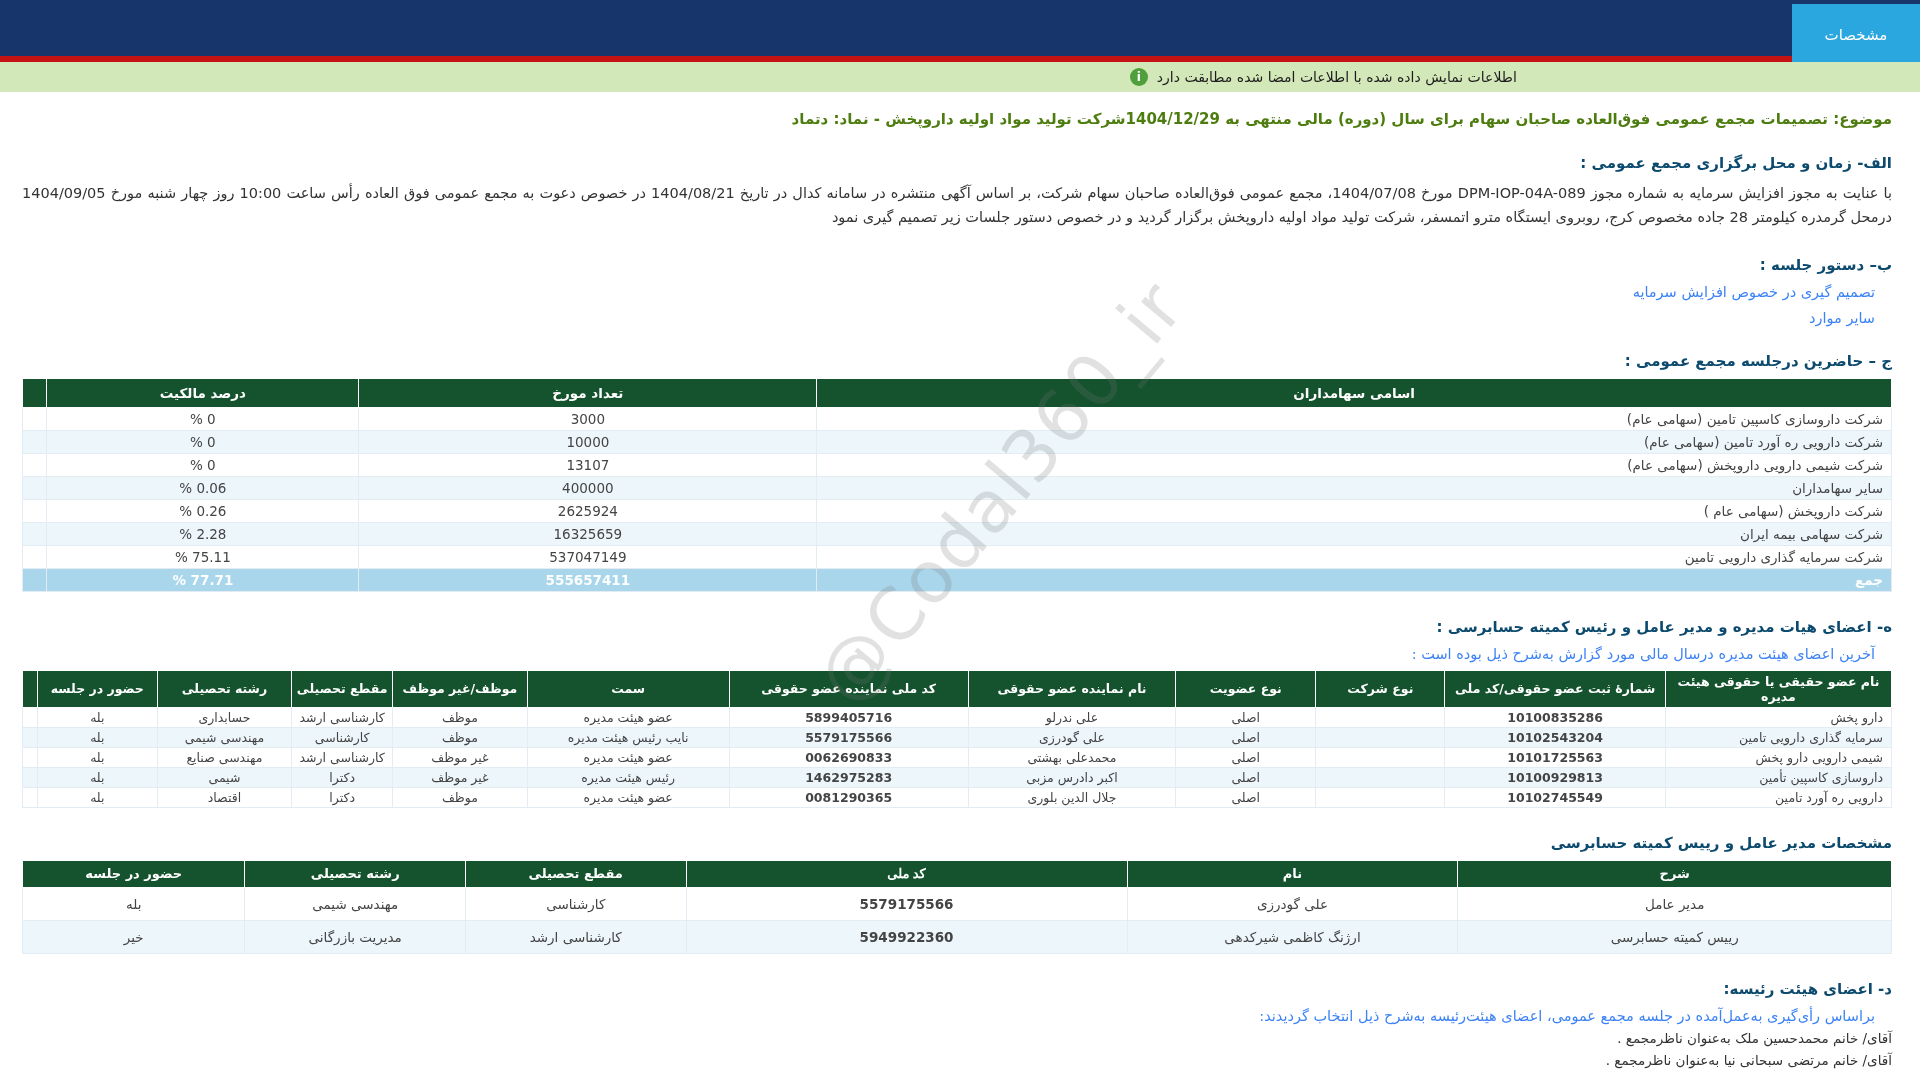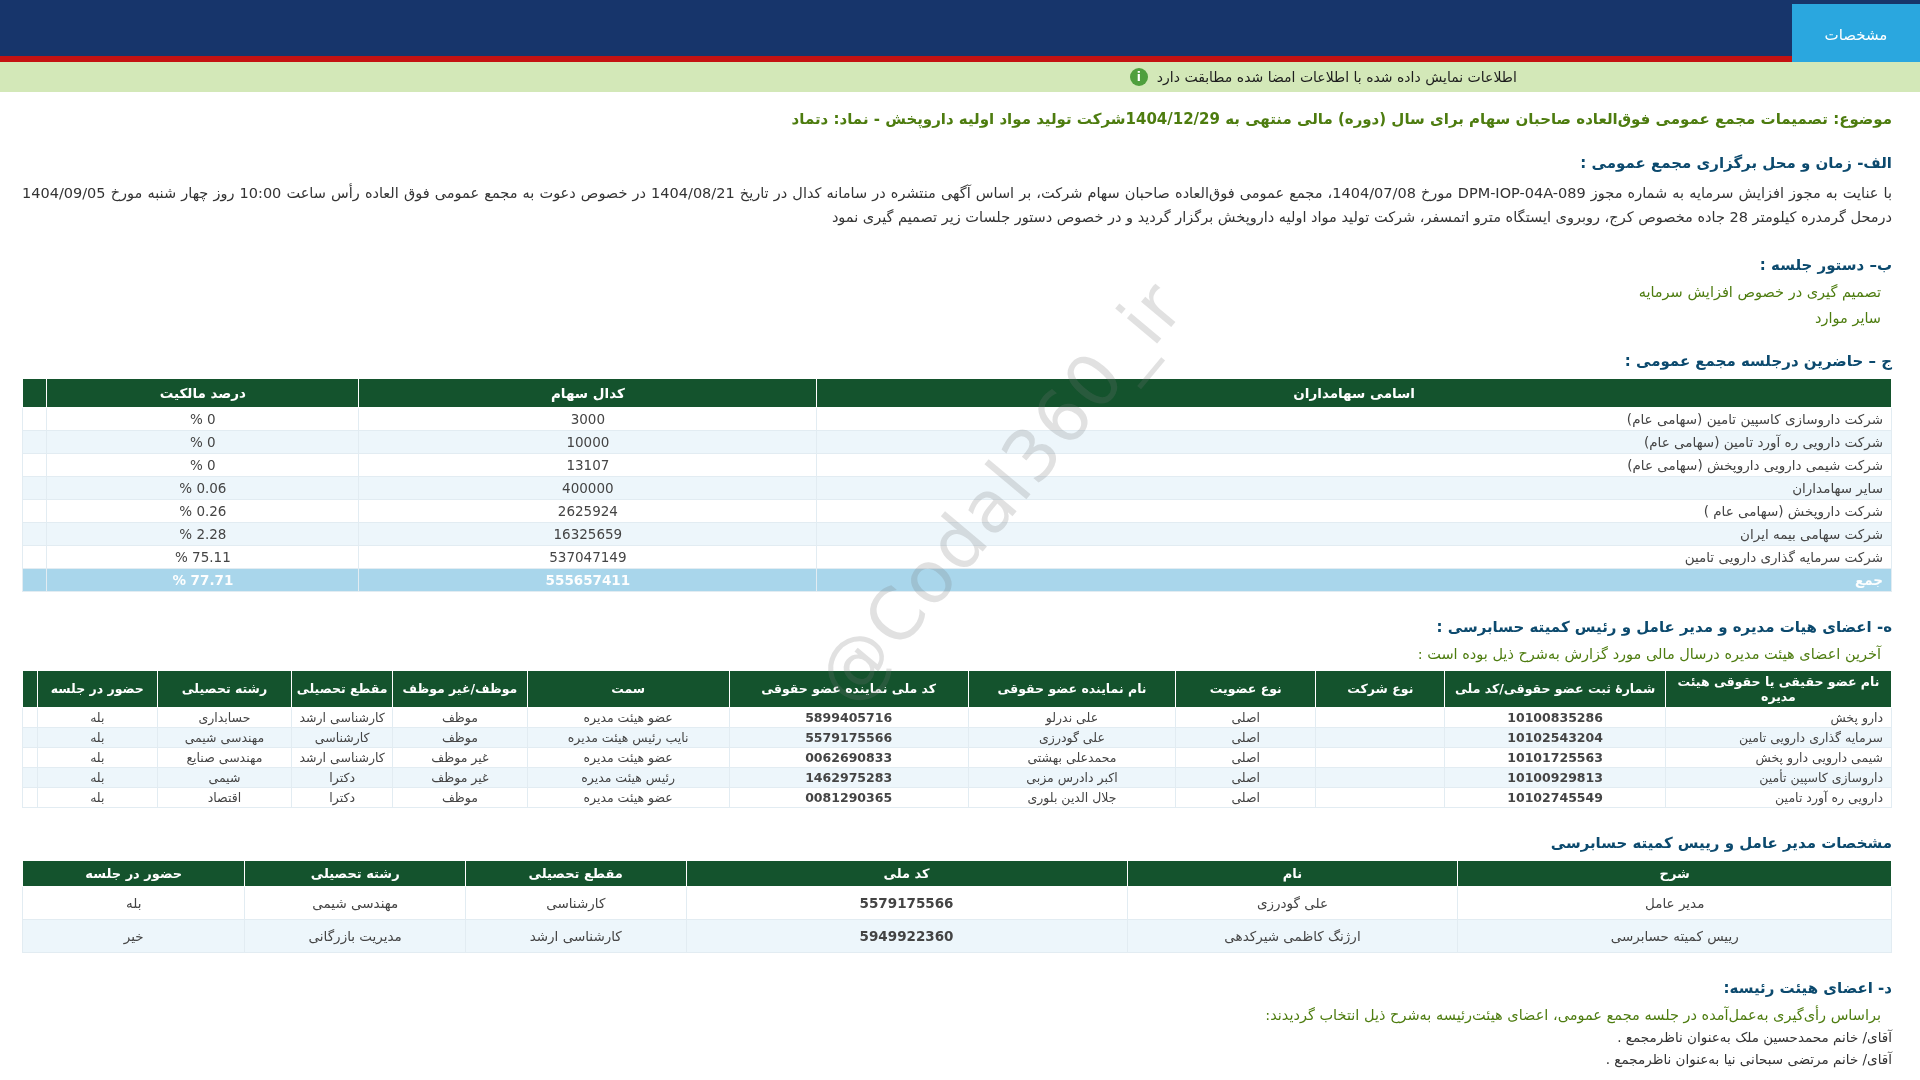--- a/index.html
+++ b/index.html
@@ -35,21 +35,21 @@
     width: 18px; height: 18px; border-radius: 50%;
     background: #4f9f3d; color: #fff; font-weight: bold; font-size: 12px;
     display: inline-flex; align-items: center; justify-content: center;
     flex: 0 0 auto;
   }
   
   .content { padding: 0 28px 0 22px; position: relative; }
   .bold-h { font-size: 15px; font-weight: bold; color: #0c4a6e; margin: 26px 0 0; }
   .subject { font-size: 15px; font-weight: bold; color: #4d7c0f; margin: 18px 0 0; }
   .body-text { font-size: 14.5px; margin: 10px 0 0; line-height: 1.65; color: #333; text-align: justify; }
-  .plain { font-size: 14.5px; margin: 10px 11px 0; color: #4d7c0f; }
+  .plain { font-size: 14.5px; margin: 10px 17px 0; color: #3b82f6; }
   .small-line { font-size: 13.5px; margin: 6px 0 0; color: #333; }
   
   .tbl {
     width: 100%; border-collapse: collapse; margin-top: 8px;
     border: 1px solid #c9c9c9; table-layout: fixed;
   }
   .tbl th {
     background: #14532d; color: #fff; font-weight: bold;
     border: 1px solid #fff; text-align: center; overflow: hidden;
   }
@@ -75,21 +75,21 @@
   .board-tbl .c0 { width: 12.1%; } .board-tbl .c1 { width: 11.8%; }
   .board-tbl .c2 { width: 6.9%; }  .board-tbl .c3 { width: 7.5%; }
   .board-tbl .c4 { width: 11.1%; } .board-tbl .c5 { width: 12.8%; }
   .board-tbl .c6 { width: 10.8%; } .board-tbl .c7 { width: 7.2%; }
   .board-tbl .c8 { width: 5.4%; }  .board-tbl .c9 { width: 7.2%; }
   .board-tbl .c10 { width: 6.4%; } .board-tbl .cmini { width: 0.8%; }
   
   .mgr-tbl th { font-size: 13px; padding: 5px 4px; }
   .mgr-tbl td { font-size: 13.5px; padding: 8px 6px; }
   .mgr-tbl .m0 { width: 23.2%; } .mgr-tbl .m1 { width: 17.7%; }
-  .mgr-tbl .m2 { width: 23.6%; } .mgr-tbl .m3 { width: 11.8%; }
+  .mgr-tbl .m2 { width: 23.6%; font-family: Liberation Serif, serif; } .mgr-tbl .m3 { width: 11.8%; }
   .mgr-tbl .m4 { width: 11.8%; } .mgr-tbl .m5 { width: 11.9%; }
   
   .watermark {
     position: absolute; left: 660px; top: 340px; width: 680px;
     text-align: center; transform: rotate(-50deg);
     font-size: 72px; color: rgba(120,120,120,0.22);
     direction: ltr; pointer-events: none; z-index: 5;
     font-family: "DejaVu Sans", sans-serif; letter-spacing: 2px;
   }
 </style>
@@ -119,21 +119,21 @@
   <p class="bold-h">ب– دستور جلسه :</p>
   <p class="plain">تصمیم گیری در خصوص افزایش سرمایه</p>
   <p class="plain">سایر موارد</p>
 
   <p class="bold-h">ج – حاضرین درجلسه مجمع عمومی :</p>
 
   <table class="tbl att-tbl">
     <thead>
       <tr>
         <th class="c-name">اسامی سهامداران</th>
-        <th class="c-shares">کدال سهام</th>
+        <th class="c-shares">تعداد مورخ</th>
         <th class="c-pct">درصد مالکیت</th>
         <th class="c-mini"></th>
       </tr>
     </thead>
     <tbody>
       <tr>
         <td class="name-cell">شرکت داروسازی کاسپین تامین (سهامی عام)</td>
         <td>3000</td>
         <td class="pct">% 0</td>
         <td></td>

